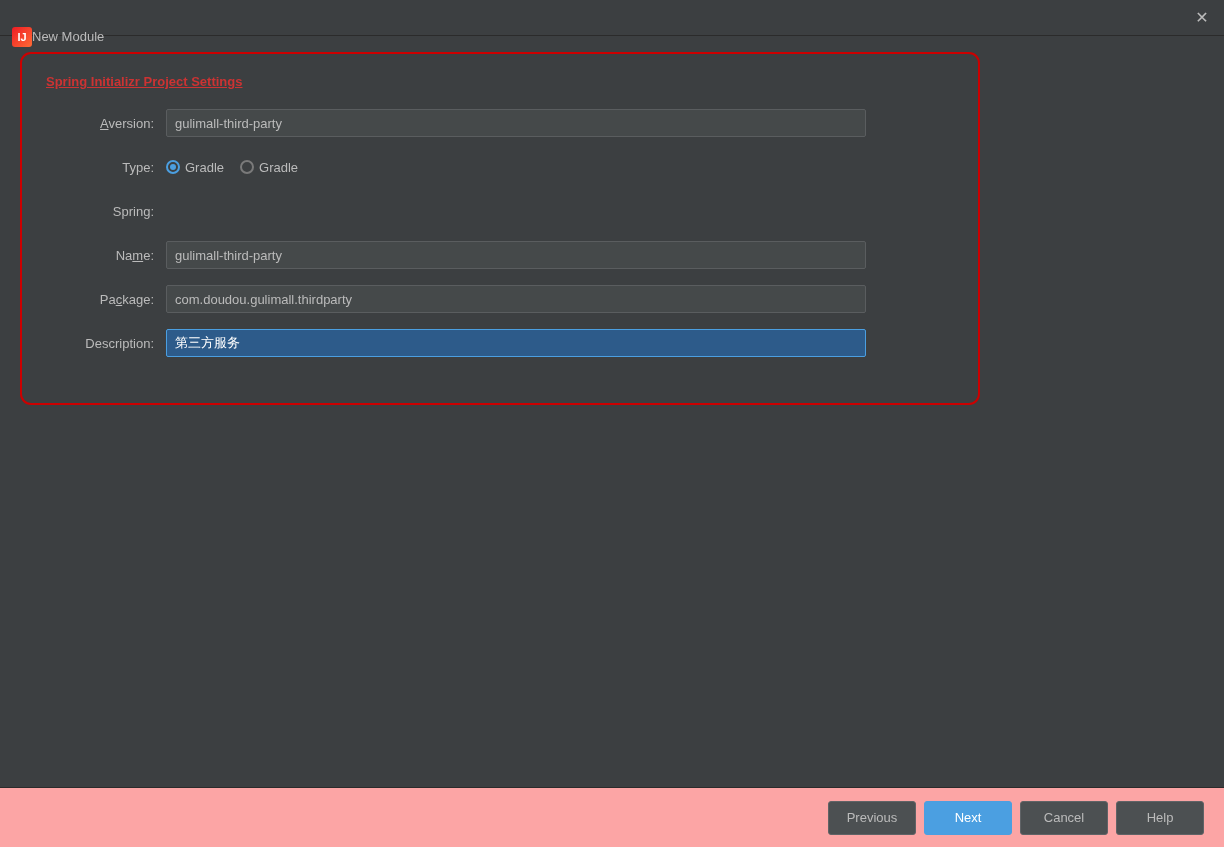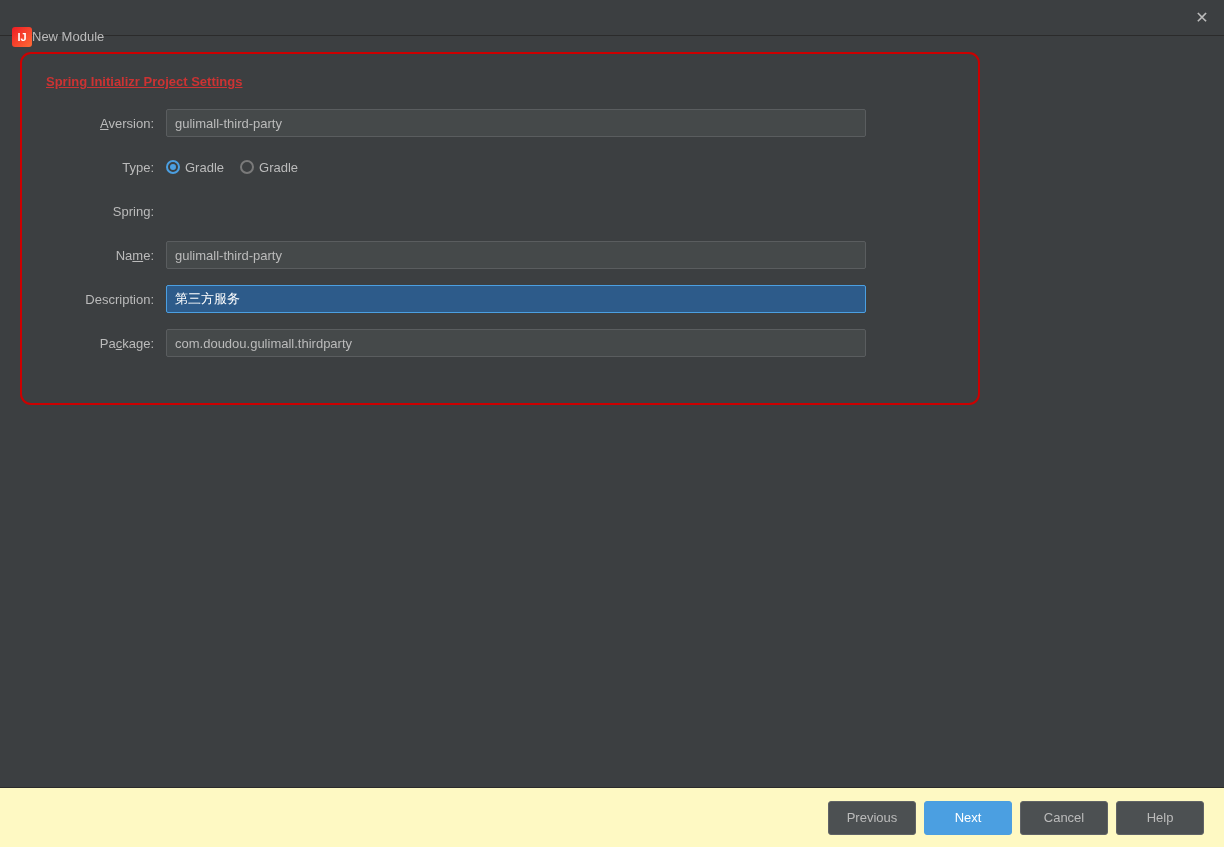--- a/index.html
+++ b/index.html
@@ -186,21 +186,21 @@
       outline: none;
     }
 
     
     .button-bar {
       position: absolute;
       bottom: 0;
       left: 0;
       right: 0;
       height: 60px;
-      background: #fef9c3;
+      background: #fca5a5;
       border-top: 1px solid #2b2b2b;
       display: flex;
       align-items: center;
       justify-content: flex-end;
       gap: 8px;
       padding: 0 20px;
     }
 
     .btn {
       height: 34px;
@@ -278,30 +278,30 @@
 
       <div class="form-row">
         <label class="form-label">
           <span>Na</span><span class="underline">m</span><span>e:</span>
         </label>
         <input type="text" class="text-input" value="gulimall-third-party" style="">
       </div>
 
       <div class="form-row">
         <label class="form-label">
+          <span>Pa</span><span class="underline">c</span><span>kage:</span>
+        </label>
+        <input type="text" class="text-input" value="com.doudou.gulimall.thirdparty" style="">
+      </div>
+
+      <div class="form-row">
+        <label class="form-label">
           <span>Description:</span>
         </label>
         <input type="text" class="text-input active" value="第三方服务" style="">
-      </div>
-
-      <div class="form-row">
-        <label class="form-label">
-          <span>Pa</span><span class="underline">c</span><span>kage:</span>
-        </label>
-        <input type="text" class="text-input" value="com.doudou.gulimall.thirdparty" style="">
       </div>
 
     </div>
   </div>
 
   <div class="button-bar">
     <button class="btn btn-default">Previous</button>
     <button class="btn btn-primary">Next</button>
     <button class="btn btn-default">Cancel</button>
     <button class="btn btn-default">Help</button>

